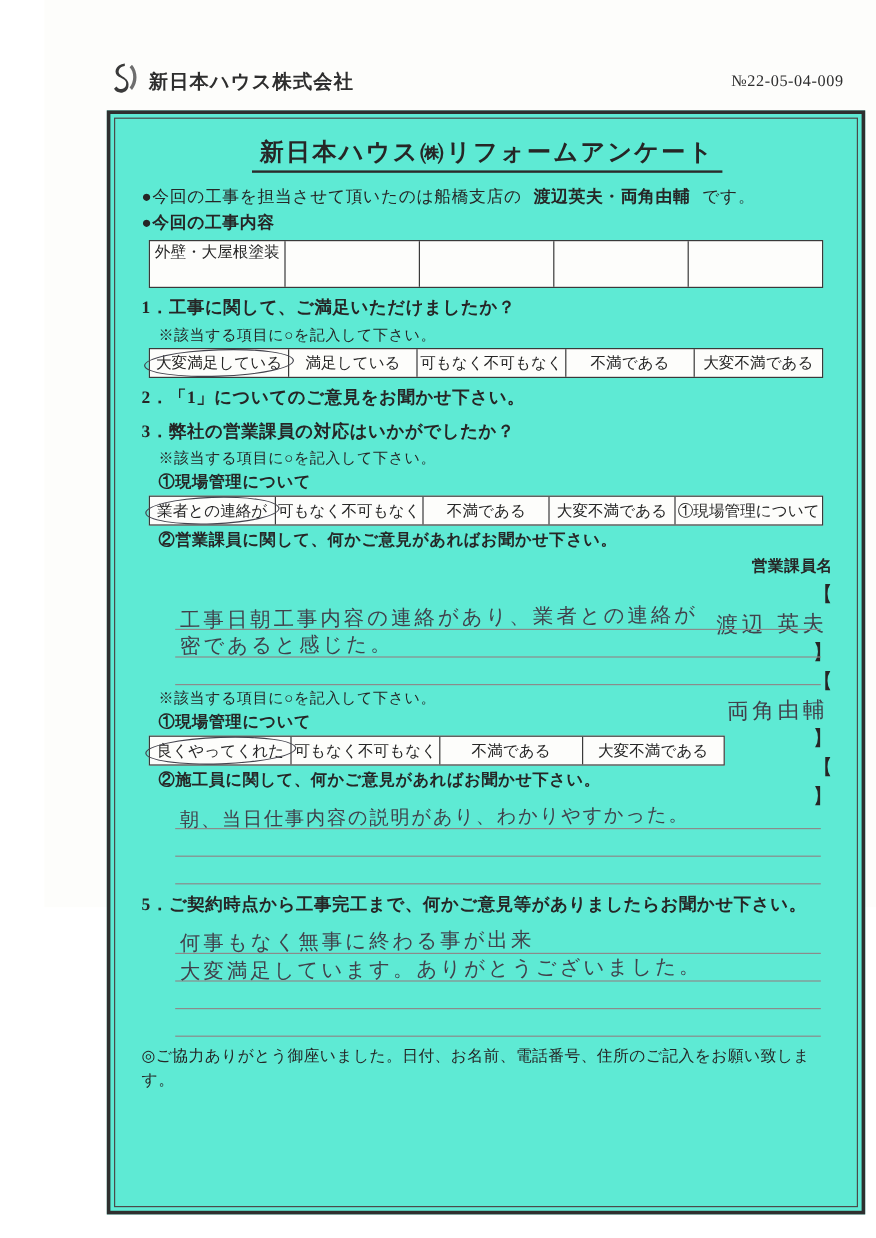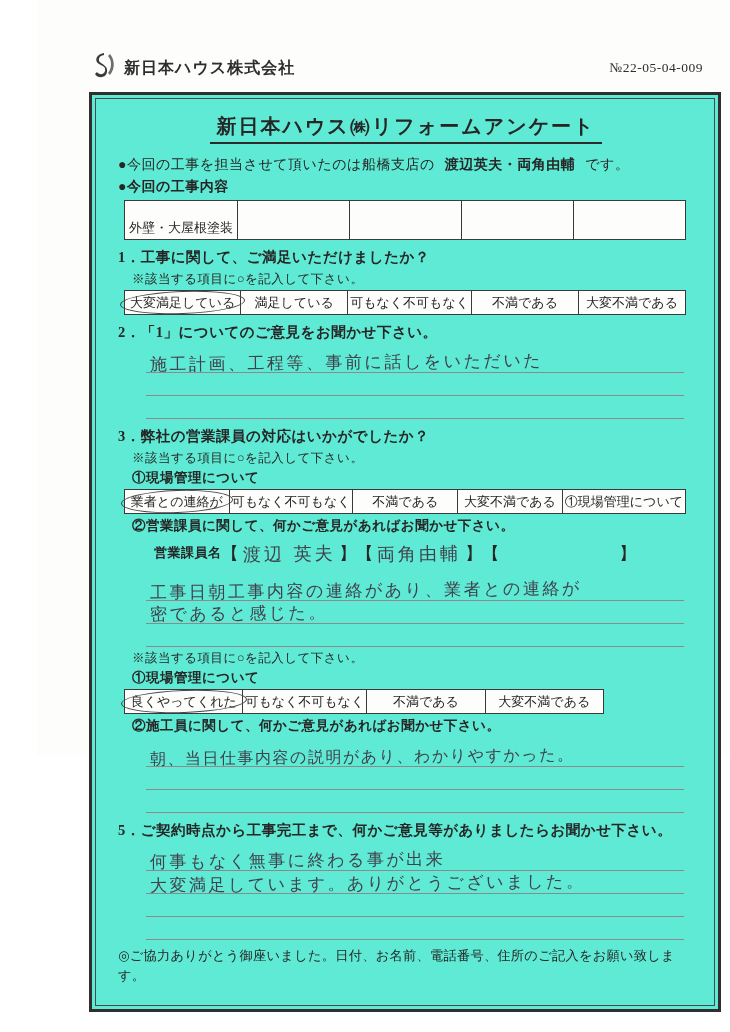--- a/index.html
+++ b/index.html
@@ -31,21 +31,21 @@
   .line { font-size:14px; line-height:22px; letter-spacing:.5px; }
   .b { font-weight:bold; }
   .spaced { margin:0 10px; }
 
   
   .tbl { display:flex; border:1.5px solid #3a3a3a; background:#fdfdfb; }
   .tbl .cell { flex:1; border-left:1.2px solid #3a3a3a; display:flex; align-items:center; justify-content:center;
                font-size:13px; letter-spacing:0; padding:0 2px; white-space:nowrap; overflow:visible; }
   .tbl .cell:first-child { border-left:none; }
   .work-tbl { height:40px; margin:2px 8px 4px 6px; }
-  .work-tbl .cell { align-items:flex-end; justify-content:flex-start; padding:0 4px 2px 4px; }
+  .work-tbl .cell { align-items:flex-start; justify-content:flex-start; padding:0 4px 2px 4px; }
   .opt-tbl { height:25px; margin:1px 8px 3px 6px; }
   .opt-tbl-narrow { width:480px; }
 
   .circle { position:relative; display:inline-block; padding:0 3px; }
   .circle::after { content:''; position:absolute; left:-7px; right:-7px; top:-3px; bottom:-2px;
                    border:1.6px solid #44444e; border-radius:50%; transform:rotate(-2deg); }
 
   .q-title { font-size:14.5px; font-weight:bold; letter-spacing:.5px; margin-top:7px; line-height:21px; }
   .note { font-size:12.5px; margin:3px 0 2px 14px; letter-spacing:.5px; }
   .sub { font-size:13.5px; font-weight:bold; margin:2px 0 2px 14px; letter-spacing:.5px; }
@@ -53,21 +53,21 @@
   
   .ans-area { margin:0 10px 2px 28px; }
   .ans-line { border-bottom:1.1px solid #8b8b8b; height:23px; position:relative; }
   .ans-line.tall { height:30px; }
   .hw { font-family:"DejaVu Sans","Liberation Sans",sans-serif; color:#41414b;
         display:inline-block; transform:rotate(-0.6deg); position:absolute; left:4px; bottom:-2px;
         font-size:17px; letter-spacing:2.5px; white-space:nowrap; }
   .hw.small { font-size:16px; letter-spacing:1.5px; }
 
   
-  .names-line { margin:4px 0 2px 36px; font-size:14px; height:30px; display:flex; align-items:center; }
+  .names-line { margin:4px 0 2px 36px; font-size:14px; height:30px; display:flex; align-items:flex-end;flex-direction:column; }
   .names-line .lbl { font-size:13px; font-weight:bold; padding-bottom:3px; letter-spacing:.5px; }
   .bracket { font-size:17px; padding-bottom:1px; }
   .hw-name { font-family:"DejaVu Sans","Liberation Sans",sans-serif; color:#41414b; font-size:18px;
              letter-spacing:3px; display:inline-block; transform:rotate(-1deg); padding:0 4px; }
   .name-gap { display:inline-block; width:120px; }
 
   
   .footer-para { font-size:13.2px; line-height:19.5px; margin-top:6px; letter-spacing:.3px; }
 </style>
 </head>
@@ -115,27 +115,20 @@
         <div class="cell">
             <span class="circle">大変満足している</span>
           </div>
         <div class="cell">満足している</div>
         <div class="cell">可もなく不可もなく</div>
         <div class="cell">不満である</div>
         <div class="cell">大変不満である</div>
       </div>
 
       <div class="q-title">2．「1」についてのご意見をお聞かせ下さい。</div>
-      <div class="ans-area">
-        <div class="ans-line tall">
-            <span class="hw">施工計画、工程等、事前に話しをいただいた</span>
-          </div>
-        <div class="ans-line"></div>
-        <div class="ans-line"></div>
-      </div>
 
       <div class="q-title">3．弊社の営業課員の対応はいかがでしたか？</div>
       <div class="note">※該当する項目に○を記入して下さい。</div>
       <div class="sub">①現場管理について</div>
       <div class="tbl opt-tbl">
         <div class="cell">
             <span class="circle">業者との連絡が</span>
           </div>
         <div class="cell">可もなく不可もなく</div>
         <div class="cell">不満である</div>

